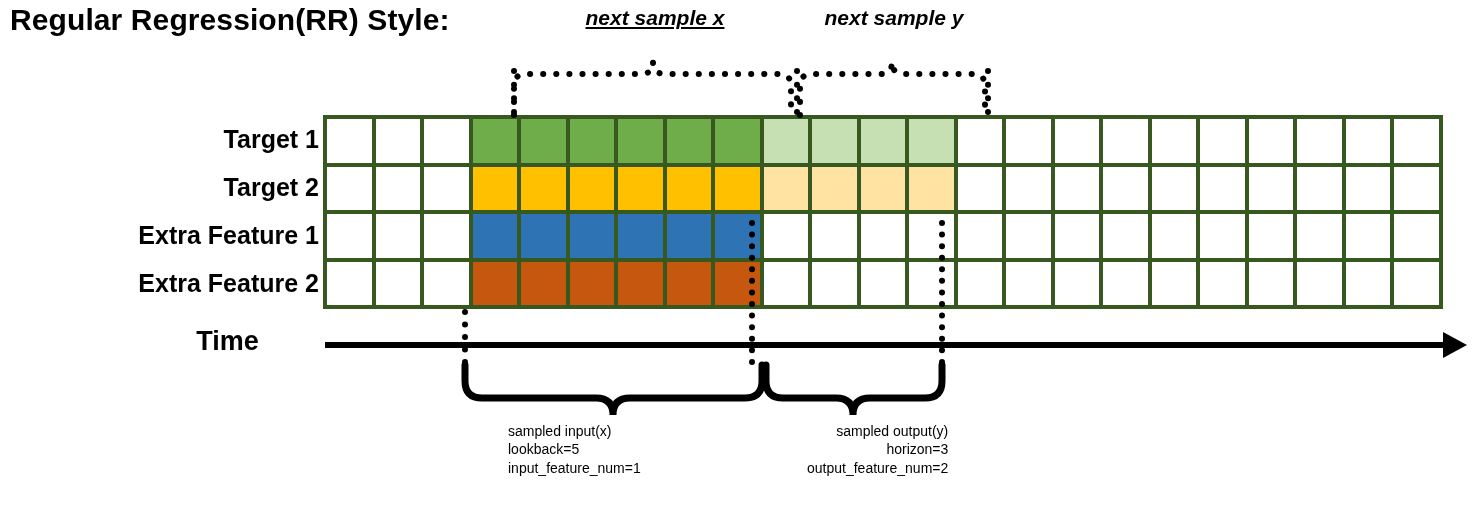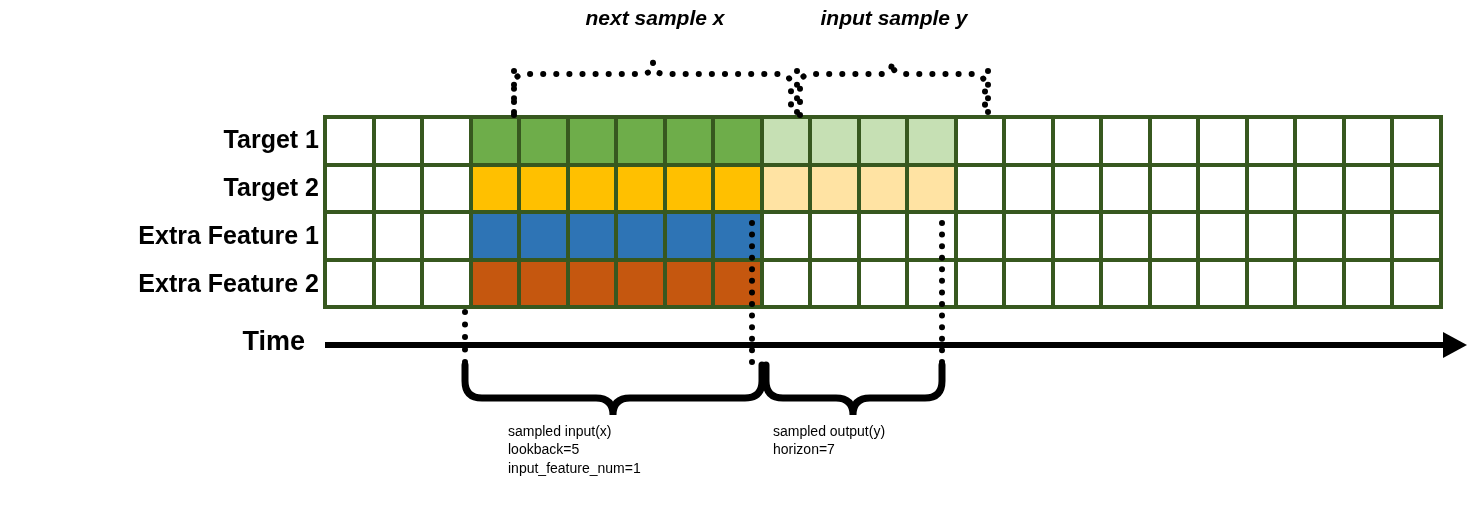--- a/index.html
+++ b/index.html
@@ -23,21 +23,21 @@
         gap:4px;padding:4px;box-sizing:border-box;}
   .cell{background:#ffffff;}
   .c-green{background:#6EAD4A;}
   .c-greenlt{background:#C6E0B4;}
   .c-gold{background:#FFC000;}
   .c-goldlt{background:#FFE3A3;}
   .c-blue{background:#2E74B5;}
   .c-orange{background:#C5570F;}
 
   
-  .time-label{position:absolute;left:150px;top:326px;width:155px;text-align:right;
+  .time-label{position:absolute;left:150px;top:326px;width:155px;text-align:center;
               font-size:27px;font-weight:700;}
   .axis{position:absolute;left:325px;top:342px;width:1120px;height:6px;background:#000;}
   .axis-head{position:absolute;left:1443px;top:332px;width:0;height:0;
              border-top:13px solid transparent;border-bottom:13px solid transparent;
              border-left:24px solid #000;}
 
   
   .vdot{position:absolute;width:0;border-left:6px dotted #000;}
 
   
@@ -48,20 +48,21 @@
   .topcap{position:absolute;font-size:21px;font-style:italic;font-weight:600;
           white-space:nowrap;transform:translateX(-50%);}
   .botblock{position:absolute;font-size:14px;font-weight:400;line-height:1.32;
             white-space:nowrap;}
 </style>
 </head>
 <body>
 
 <div id="stage">
 
+  <div class="title">Regular Regression(RR) Style:</div>
 
   <div class="labelcol">
     <div class="rowlabel" style="top:10px;">Target 1</div>
     <div class="rowlabel" style="top:58px;">Target 2</div>
     <div class="rowlabel" style="top:106px;">Extra Feature 1</div>
     <div class="rowlabel" style="top:154px;">Extra Feature 2</div>
   </div>
 
   <div id="grid">
       <div class="cell"></div>
@@ -174,26 +175,27 @@
 
     <path d="M 514,115 L 514,86 Q 514,74 526,74 L 641,74 Q 653,74 653,62 Q 653,74 665,74 L 779,74 Q 791,74 791,86 L 791,115" fill="none" stroke="#000" stroke-width="6" stroke-linecap="round" stroke-dasharray="0.1 13"></path>
 
     <path d="M 800,115 L 800,86 Q 800,74 812,74 L 880,74 Q 892,74 892,62 Q 892,74 904,74 L 973,74 Q 985,74 985,86 L 985,115" fill="none" stroke="#000" stroke-width="6" stroke-linecap="round" stroke-dasharray="0.1 13"></path>
 
     <path d="M 465,365 L 465,381 Q 465,398 482,398 L 596,398 Q 613,398 613,415 Q 613,398 630,398 L 745,398 Q 762,398 762,381 L 762,365" fill="none" stroke="#000" stroke-width="7" stroke-linecap="round"></path>
 
     <path d="M 766,365 L 766,381 Q 766,398 783,398 L 836,398 Q 853,398 853,415 Q 853,398 870,398 L 925,398 Q 942,398 942,381 L 942,365" fill="none" stroke="#000" stroke-width="7" stroke-linecap="round"></path>
   </svg>
 
-  <div class="topcap" style="left:655px;top:6px;">next sample x</div>
-  <div class="topcap" style="left:894px;top:6px;">input sample y</div>
+  <div class="topcap" style="left:655px;top:6px;text-decoration:underline;">next sample x</div>
+  <div class="topcap" style="left:894px;top:6px;">next sample y</div>
 
   <div class="botblock" style="left:508px;top:422px;">
     <div>sampled input(x)</div>
     <div>lookback=5</div>
     <div>input_feature_num=1</div>
   </div>
-  <div class="botblock" style="left:773px;top:422px;">
+  <div class="botblock" style="left:807px;top:422px;text-align:right;">
     <div>sampled output(y)</div>
-    <div>horizon=7</div>
+    <div>horizon=3</div>
+    <div>output_feature_num=2</div>
   </div>
 
 </div>
 
 </body></html>

